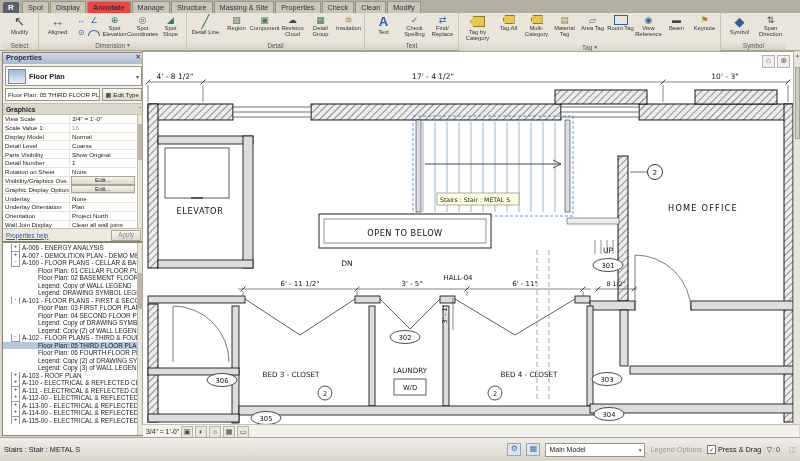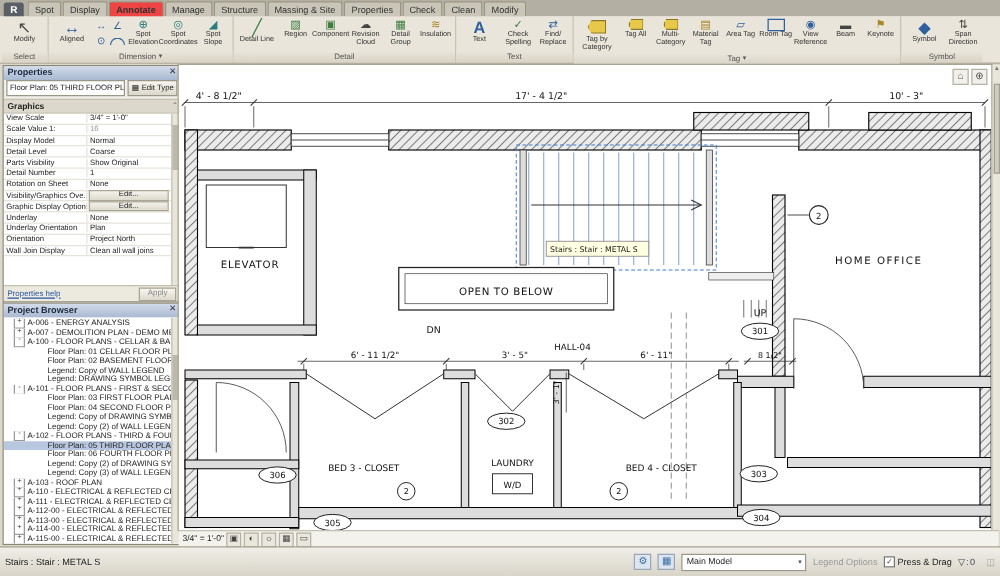--- a/index.html
+++ b/index.html
@@ -300,20 +300,25 @@
           <span>Symbol</span>
         </div>
     </div>
   </div>
 
   <div class="palette props">
     <div class="ptitle">
       <span>Properties</span>
       <span class="x">✕</span>
     </div>
+    <div class="typesel">
+      <span class="typeimg"></span>
+      <span class="typename">Floor Plan</span>
+      <span class="dd">▾</span>
+    </div>
     <div class="instrow">
       <div class="instcombo">
         <span>Floor Plan: 05 THIRD FLOOR PL</span>
         <span class="dd">▾</span>
       </div>
       <div class="etbtn">
         <span>▦</span>
         <span>Edit Type</span>
       </div>
     </div>
@@ -380,24 +385,20 @@
           <div class="vthumb"></div>
         </div>
     </div>
     <div class="pfooter">
       <span class="phelp">Properties help</span>
       <span class="applybtn">Apply</span>
     </div>
   </div>
 
   <div class="palette browser">
-    <div class="ptitle">
-      <span>Project Browser</span>
-      <span class="x">✕</span>
-    </div>
     <div class="tbody">
       <div class="tree">
         <div class="trow ind1">
             <span class="texp">+</span>
             <span class="tlab">A-006 - ENERGY ANALYSIS</span>
           </div>
           <div class="trow ind1">
             <span class="texp">+</span>
             <span class="tlab">A-007 - DEMOLITION PLAN - DEMO MEA</span>
           </div>

